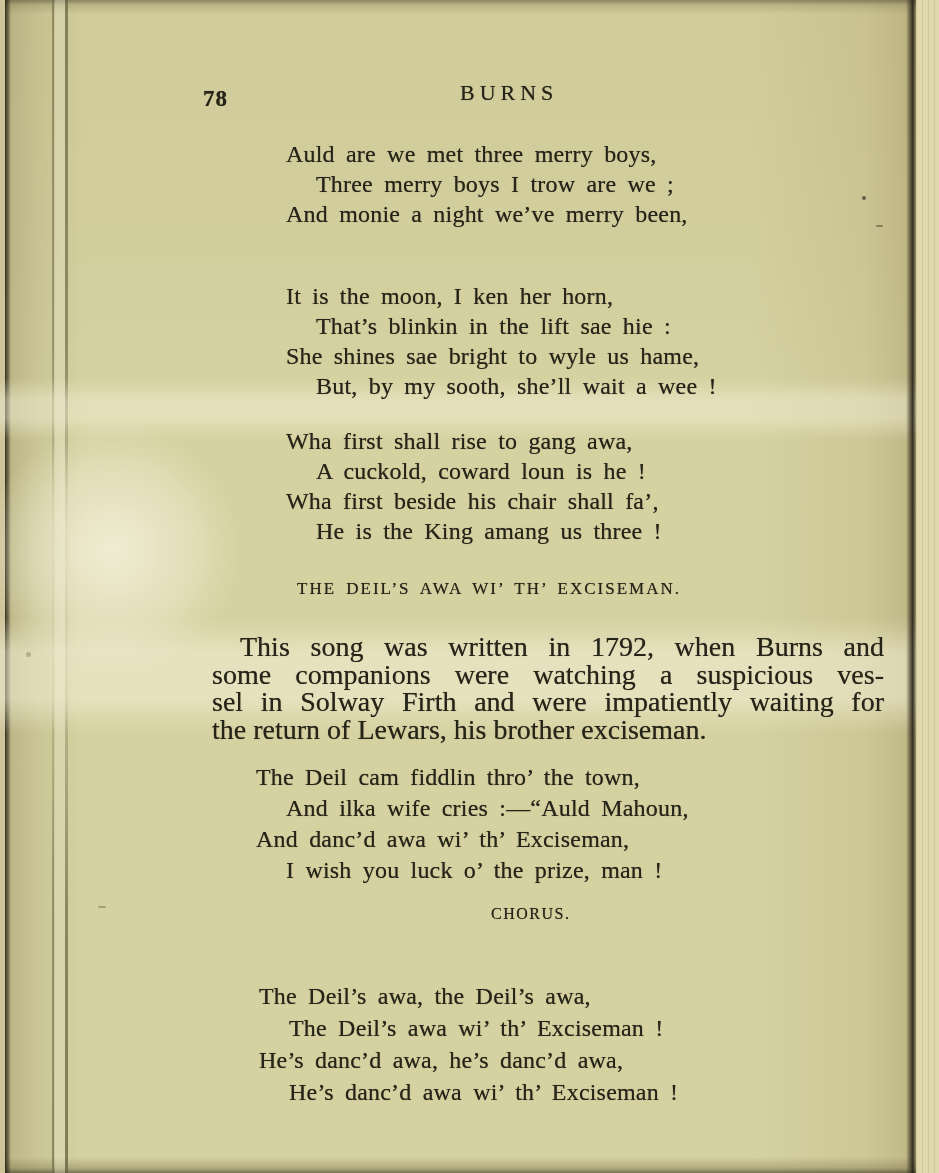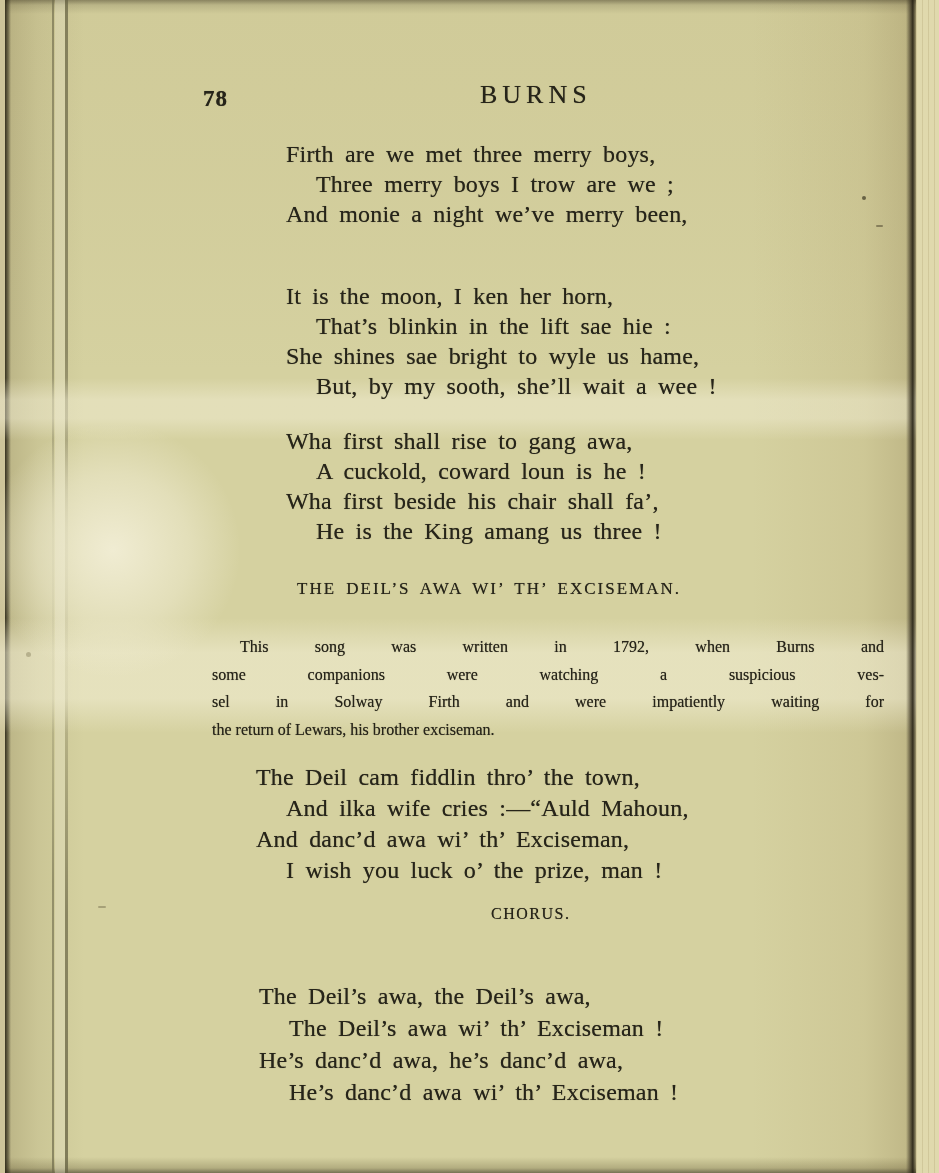--- a/index.html
+++ b/index.html
@@ -34,29 +34,29 @@
     background:linear-gradient(180deg, rgba(100,96,66,0.7) 0%, rgba(100,96,66,0.6) 30%, rgba(100,96,66,0.15) 45%, rgba(100,96,66,0.15) 58%, rgba(100,96,66,0.65) 78%, rgba(100,96,66,0.75) 100%);}
   .fold-highlight{position:absolute;left:55px;top:0;bottom:0;width:10px;background:rgba(235,231,205,0.35);}
   .right-edge-line{position:absolute;left:906px;top:0;bottom:0;width:10px;
     background:linear-gradient(90deg, rgba(58,51,34,0) 0%, rgba(58,51,34,0.7) 45%, rgba(32,27,16,0.88) 68%, rgba(58,51,34,0.25) 100%);}
   .next-page-strip{position:absolute;left:916px;top:0;bottom:0;width:23px;background:#e0d9ad;}
   .next-page-strip::after{content:"";position:absolute;inset:0;
     background:repeating-linear-gradient(90deg, rgba(140,120,70,0.18) 0 1px, rgba(0,0,0,0) 1px 6px);}
   
   .txt{position:absolute;white-space:pre;text-shadow:0 0 0.7px rgba(38,36,25,0.65);}
   .page-number{left:203px;top:86px;font-size:23px;font-weight:bold;letter-spacing:1px;text-align:right;}
-  .running-title{left:480px;top:80px;font-size:26px;letter-spacing:5px;}
+  .running-title{left:460px;top:80px;font-size:22px;letter-spacing:5px;}
   .stanza{position:absolute;font-size:24px;line-height:30px;word-spacing:5px;letter-spacing:0.2px;}
   .stanza .vline{text-shadow:0 0 0.7px rgba(38,36,25,0.65);white-space:pre;}
   .stanza .vline:nth-child(even){margin-left:30px;}
   .stanza-1{left:286px;top:139px;}
   .stanza-2{left:286px;top:281px;}
   .stanza-3{left:286px;top:426px;}
   .song-title{left:297px;top:579px;font-size:17px;letter-spacing:2px;word-spacing:4px;}
-  .intro{position:absolute;left:212px;top:633px;width:672px;font-size:16px;line-height:27.5px;}
+  .intro{position:absolute;left:212px;top:633px;width:672px;font-size:28px;line-height:27.5px;}
   .intro .iline{display:block;text-align:justify;text-align-last:justify;text-shadow:0 0 0.7px rgba(38,36,25,0.65);}
   .intro .iline.first{text-indent:28px;}
   .intro .iline.last{text-align-last:left;}
   .stanza-4{left:256px;top:762px;line-height:31px;}
   .chorus-heading{left:491px;top:905px;font-size:16px;font-weight:normal;letter-spacing:1.5px;}
   .chorus{left:259px;top:980px;line-height:32px;}
   
   .speck{position:absolute;border-radius:50%;}
   .speck-a{left:862px;top:196px;width:4px;height:4px;background:rgba(60,55,35,0.7);}
   .speck-b{left:876px;top:225px;width:7px;height:2px;background:rgba(70,62,40,0.5);border-radius:2px;}
@@ -76,21 +76,21 @@
   <div class="band-upper"></div>
   <div class="band-lower"></div>
   <div class="glow-left"></div>
   <div class="right-edge-line"></div>
   <div class="next-page-strip"></div>
 
   <div class="txt page-number">78</div>
   <div class="txt running-title">BURNS</div>
 
   <div class="stanza stanza-1">
-    <div class="vline">Firth are we met three merry boys,</div>
+    <div class="vline">Auld are we met three merry boys,</div>
     <div class="vline">Three merry boys I trow are we ;</div>
     <div class="vline">And monie a night we’ve merry been,</div>
   </div>
 
   <div class="stanza stanza-2">
     <div class="vline">It is the moon, I ken her horn,</div>
     <div class="vline">That’s blinkin in the lift sae hie :</div>
     <div class="vline">She shines sae bright to wyle us hame,</div>
     <div class="vline">But, by my sooth, she’ll wait a wee !</div>
   </div>

